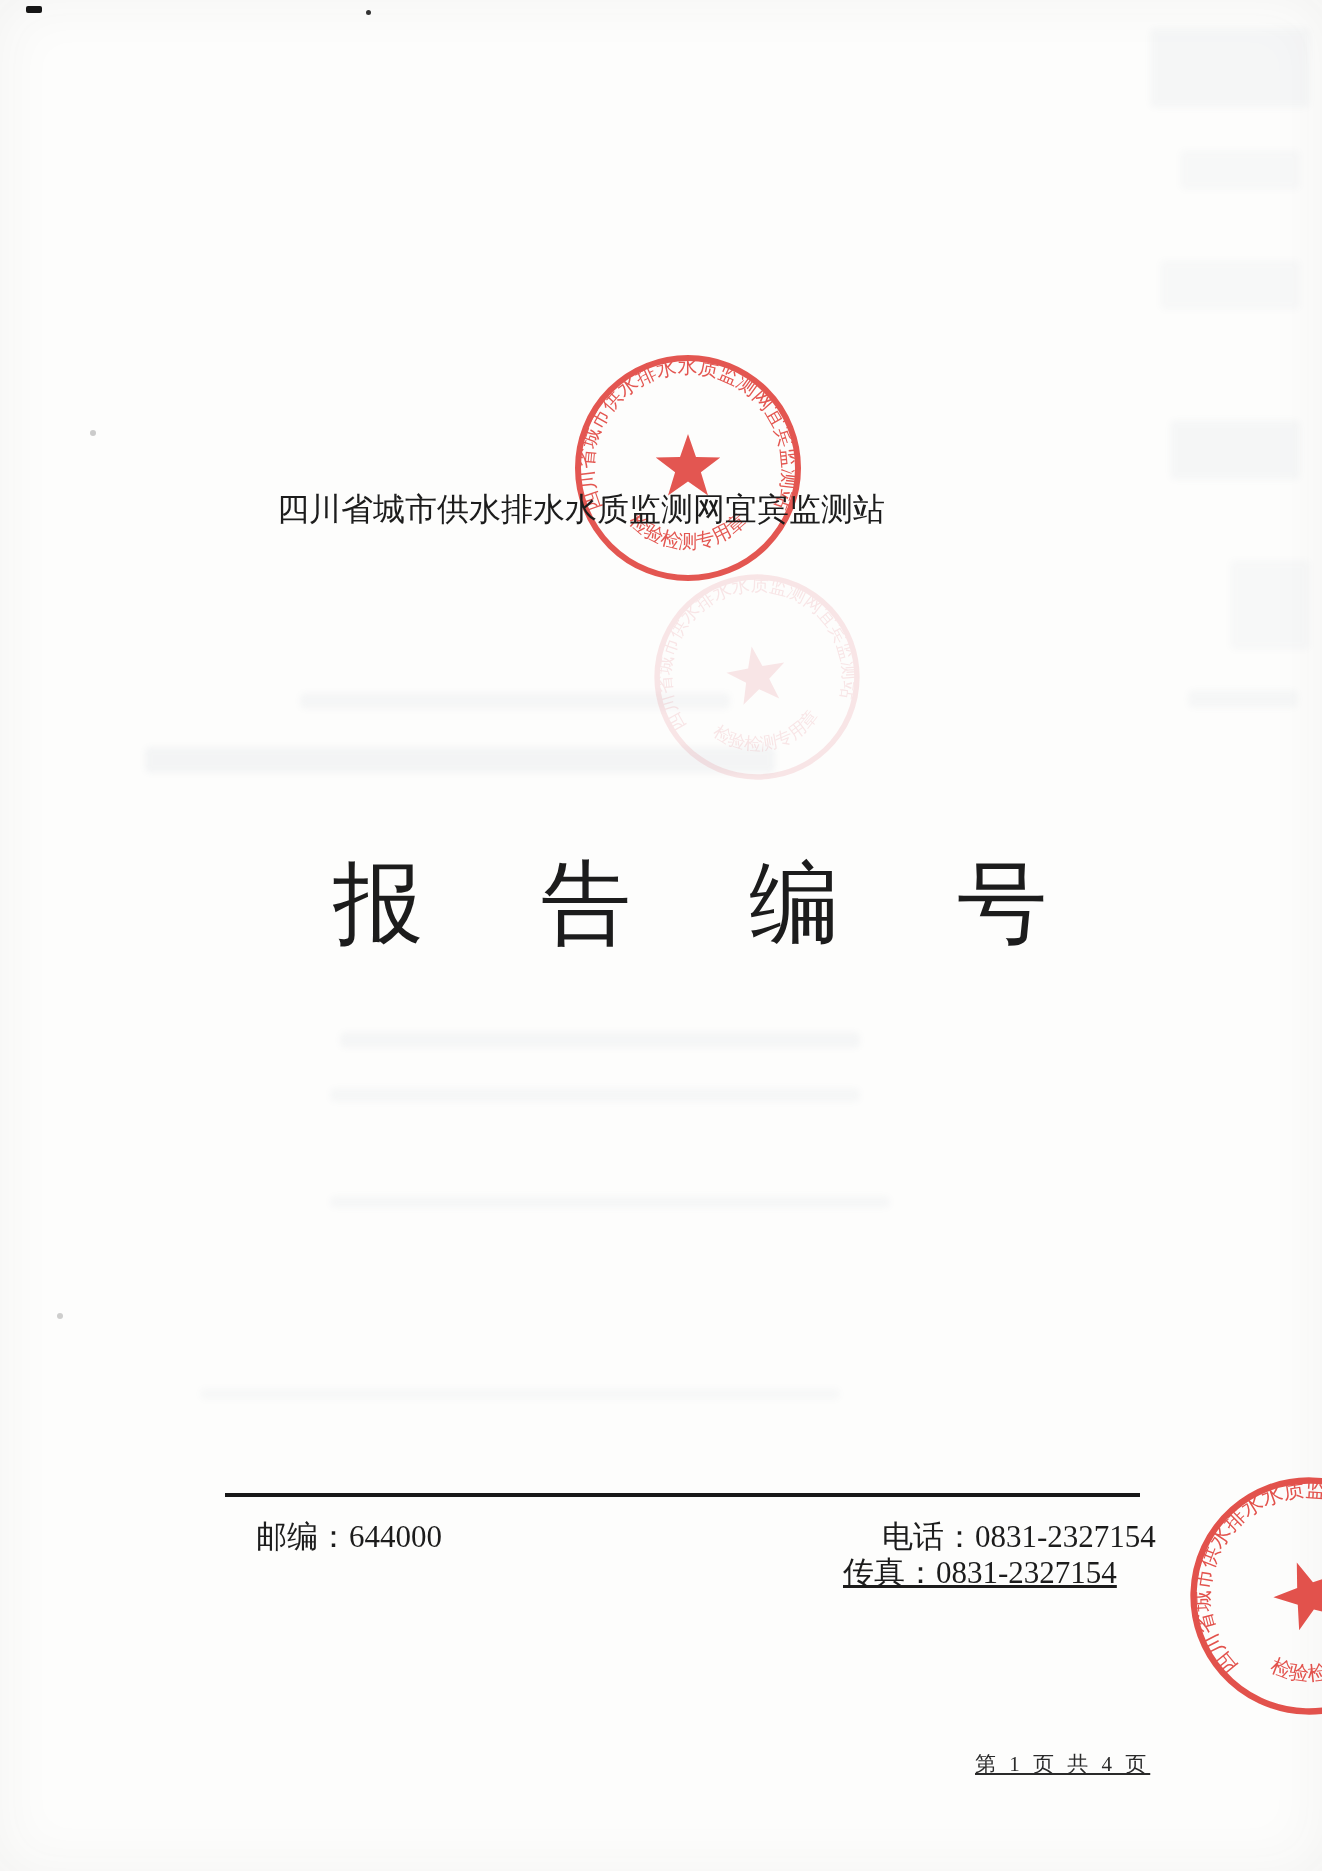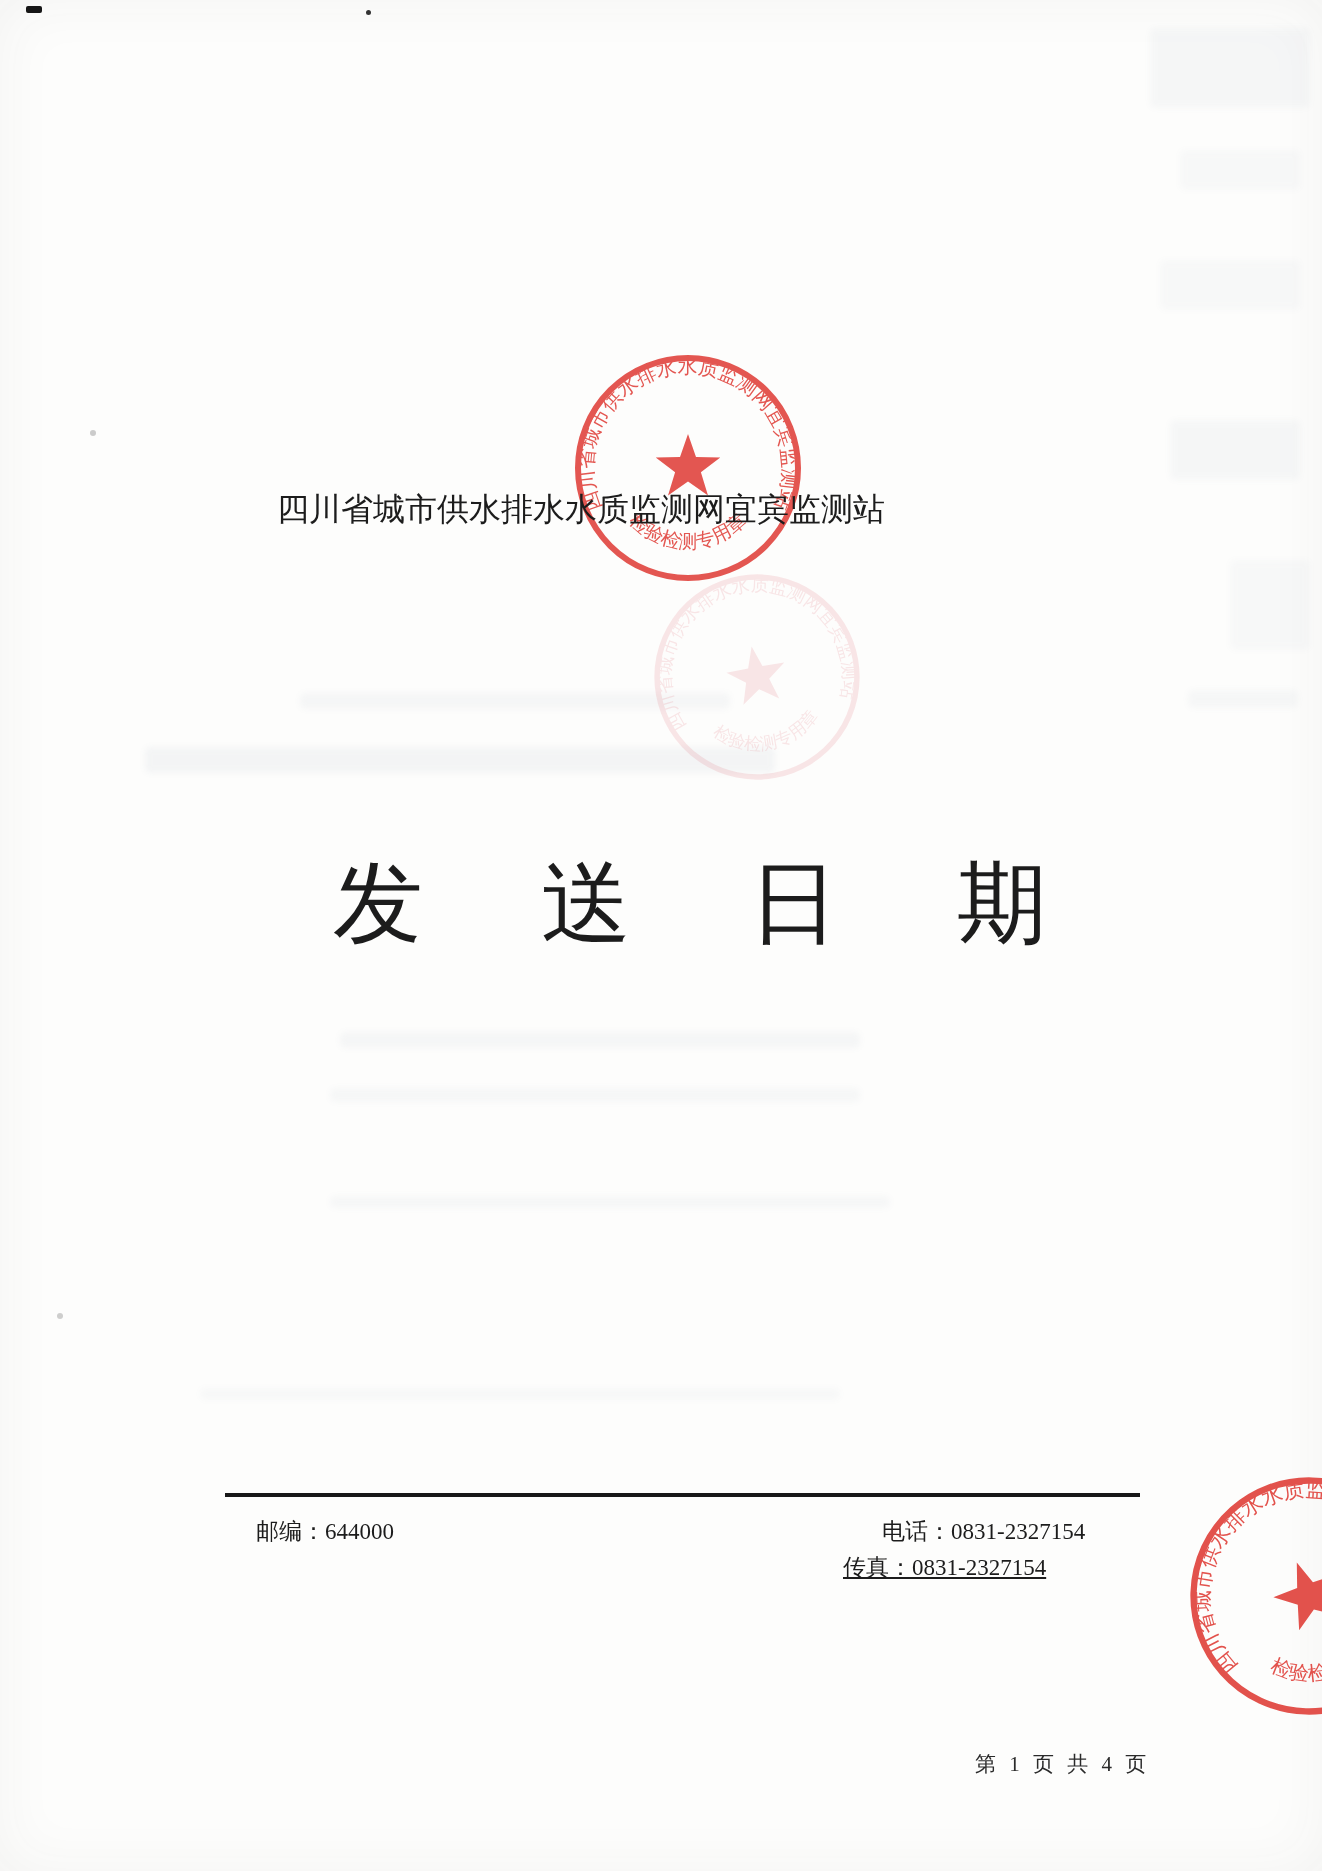--- a/index.html
+++ b/index.html
@@ -9,26 +9,26 @@
     font-family:"Liberation Serif","DejaVu Serif",serif;color:#1c1c1c;
     box-shadow:inset 0 0 60px rgba(60,60,60,.05);
   }
   .org-line{position:absolute;left:277px;top:488px;font-size:32px;letter-spacing:0;white-space:nowrap;}
   .report-title{position:absolute;left:333px;top:843px;font-size:90px;font-weight:400;letter-spacing:118px;white-space:nowrap;}
   .meta-line{position:absolute;left:408px;font-size:31px;font-weight:700;white-space:nowrap;}
   .meta-line .lbl{letter-spacing:2px;}
   .report-no{top:1252px;}
   .send-date{top:1320px;}
   .rule{position:absolute;left:225px;top:1493px;width:915px;height:4px;background:#181818;}
-  .contact-row{position:absolute;font-size:23px;white-space:nowrap;}
+  .contact-row{position:absolute;font-size:31px;white-space:nowrap;}
   .c-postal{left:256px;top:1516px;}
   .c-address{left:256px;top:1552px;}
   .c-phone{left:882px;top:1516px;text-align:right;}
   .c-fax{left:843px;top:1552px;text-decoration:underline;}
-  .page-num{position:absolute;left:975px;top:1750px;font-size:21px;letter-spacing:4px;white-space:nowrap;color:#2a2a2a;}
+  .page-num{position:absolute;left:975px;top:1750px;font-size:21px;letter-spacing:4px;white-space:nowrap;color:#2a2a2a;text-decoration:underline;}
   .seal{position:absolute;pointer-events:none;}
   .seal svg{width:100%;height:100%;}
   .seal-top{left:568px;top:348px;width:240px;height:240px;color:#e0403a;opacity:.88;}
   .seal-mid{left:648px;top:568px;width:218px;height:218px;color:#d84a58;opacity:.13;transform:rotate(-10deg);}
   .seal-br{left:1183px;top:1470px;width:252px;height:252px;color:#e0403a;opacity:.9;transform:rotate(-20deg);}
   .seal text{font-family:"Liberation Serif","DejaVu Serif",serif;fill:currentColor;}
   .bleed{position:absolute;background:#7a8aa0;filter:blur(3px);border-radius:5px;}
   .speck{position:absolute;border-radius:2px;}
 </style>
 </head>
@@ -70,21 +70,21 @@
       <path id="arcA1" d="M 33.9 160.1 A 95 95 0 1 1 206.1 160.1" fill="none"></path>
       <text font-size="20"><textPath href="#arcA1">四川省城市供水排水水质监测网宜宾监测站</textPath></text>
       <path id="arcB1" d="M 54.5 165.9 A 80 80 0 0 0 185.5 165.9" fill="none"></path>
       <text font-size="19"><textPath href="#arcB1" startOffset="10">检验检测专用章</textPath></text>
       <polygon fill="currentColor" points="120,86 128,109 152.3,109.5 132.9,124.2 140,147.5 120,133.6 100,147.5 107.1,124.2 87.7,109.5 112,109"></polygon>
     </svg>
   </div>
 
   <div class="org-line">四川省城市供水排水水质监测网宜宾监测站</div>
 
-  <div class="report-title">发送日期</div>
+  <div class="report-title">报告编号</div>
 
 
 
   <div class="rule"></div>
 
   <div class="contact-row c-postal">
     <span>邮编：</span><span>644000</span>
   </div>
   <div class="contact-row c-phone">
     <span>电话：</span><span>0831-2327154</span>

